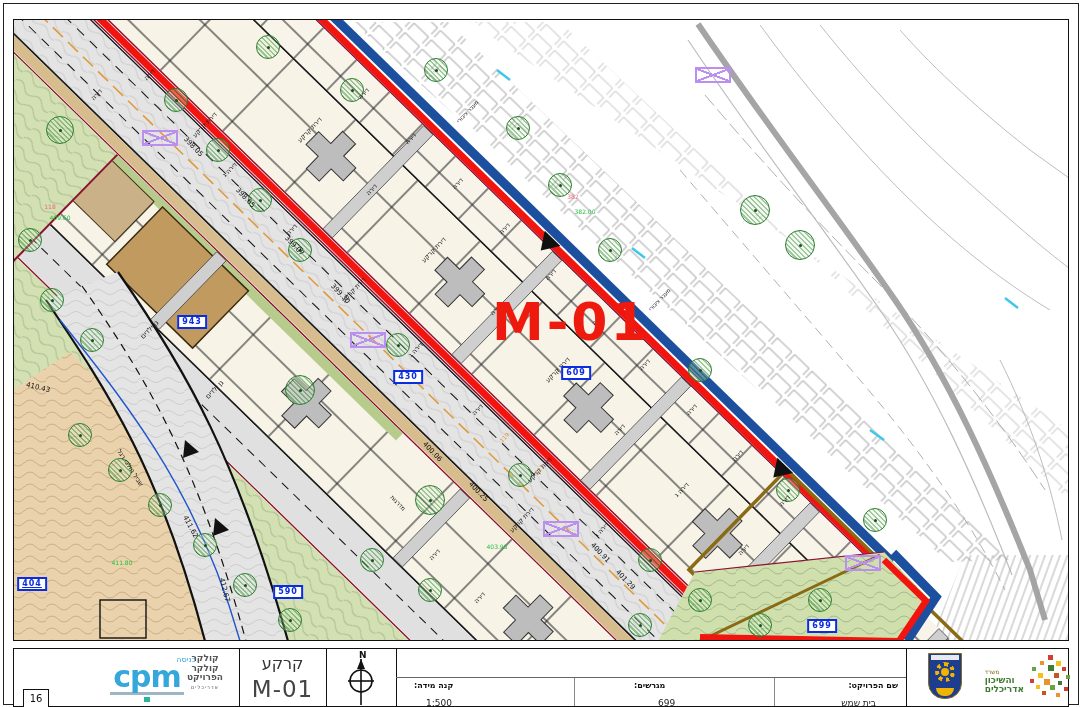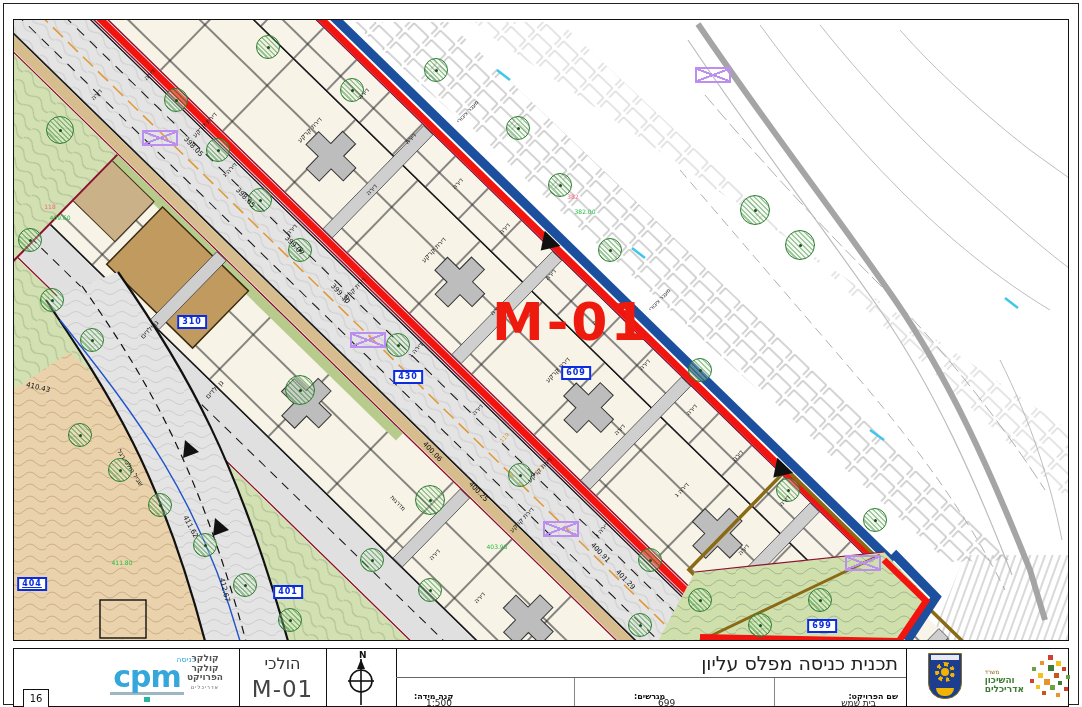--- a/index.html
+++ b/index.html
@@ -38,21 +38,21 @@
   .kolker .k2{font-size:5px;margin-top:1px;letter-spacing:1px;}
   .compound{position:absolute;left:225px;top:0;width:87px;text-align:center;direction:rtl;color:#333;}
   .compound .c1{font-size:16px;margin-top:5px;}
   .compound .c2{font-size:23px;letter-spacing:1px;direction:ltr;margin-top:3px;color:#444;}
   .north{position:absolute;left:312px;top:0;width:70px;text-align:center;}
   .north .n-label{font-size:9px;font-weight:bold;color:#111;position:absolute;left:33px;top:1px;}
   .main-cell{position:absolute;left:382px;top:0;width:510px;height:100%;}
   .main-title{position:absolute;right:8px;top:3px;font-size:19px;color:#222;direction:rtl;}
   .field-row{position:absolute;left:0;right:0;top:28px;bottom:0;border-top:1px solid #666;}
   .fdiv{position:absolute;top:0;bottom:0;width:0;border-left:1px solid #888;}
-  .flabel{position:absolute;top:14px;font-size:8px;font-weight:bold;color:#111;direction:rtl;}
+  .flabel{position:absolute;top:3px;font-size:8px;font-weight:bold;color:#111;direction:rtl;}
   .fvalue{position:absolute;top:20px;font-size:9px;color:#222;direction:rtl;}
   .logos-cell{position:absolute;left:892px;top:0;right:0;}
   .emblem{position:absolute;left:22px;top:4px;width:34px;height:46px;background:#1d3e8f;border:1.5px solid #8a6a14;
           border-radius:0 0 16px 16px;box-sizing:border-box;}
   .emblem .band{position:absolute;top:1px;left:2px;right:2px;height:5px;background:#e9e9f2;}
   .emblem .gear{position:absolute;top:8px;left:50%;width:20px;height:20px;margin-left:-10px;border-radius:50%;
           background:repeating-conic-gradient(#f0b400 0 25deg,#1d3e8f 25deg 50deg);}
   .emblem .gear::after{content:"";position:absolute;inset:4px;border-radius:50%;background:#f0b400;border:2px solid #1d3e8f;box-sizing:border-box;}
   .emblem .base{position:absolute;bottom:2px;left:7px;right:7px;height:8px;background:#f0b400;border-radius:0 0 8px 8px;}
   .ministry{position:absolute;left:74px;top:4px;width:100px;height:50px;direction:rtl;}
@@ -322,22 +322,22 @@
       <span class="lbl nlbl" style="left: 50px; top: 207px; transform: translate(-50%, -50%) rotate(0deg); font-size: 6px; color: rgb(240, 100, 126);">118</span>
       <span class="lbl nlbl" style="left: 505px; top: 438px; transform: translate(-50%, -50%) rotate(-46deg); font-size: 5.5px; color: rgb(217, 143, 46);">119</span>
       <span class="lbl nlbl" style="left: 540px; top: 470px; transform: translate(-50%, -50%) rotate(-46deg); font-size: 5.5px; color: rgb(217, 143, 46);">117</span>
       <span class="lbl nlbl" style="left: 398px; top: 503px; transform: translate(-50%, -50%) rotate(46deg); font-size: 6px; color: rgb(17, 17, 17);">מדרגות</span>
       <span class="lbl nlbl" style="left: 130px; top: 468px; transform: translate(-50%, -50%) rotate(57deg); font-size: 6.5px; color: rgb(17, 17, 17);">שביל הולכי רגל</span>
     </div>
   <div>
 
   <span class="pbox" style="left: 408px; top: 377px; transform: translate(-50%, -50%) rotate(0deg);">430</span>
       <span class="pbox" style="left: 576px; top: 373px; transform: translate(-50%, -50%) rotate(0deg);">609</span>
-      <span class="pbox" style="left: 192px; top: 322px; transform: translate(-50%, -50%) rotate(0deg);">310</span>
-      <span class="pbox" style="left: 288px; top: 592px; transform: translate(-50%, -50%) rotate(0deg);">401</span>
+      <span class="pbox" style="left: 192px; top: 322px; transform: translate(-50%, -50%) rotate(0deg);">943</span>
+      <span class="pbox" style="left: 288px; top: 592px; transform: translate(-50%, -50%) rotate(0deg);">590</span>
       <span class="pbox" style="left: 32px; top: 584px; transform: translate(-50%, -50%) rotate(0deg); text-decoration: underline;">404</span>
       <span class="pbox" style="left: 822px; top: 626px; transform: translate(-50%, -50%) rotate(0deg);">699</span>
     </div>
   <div class="m01">M-01</div>
 </div>
 
 <div class="map-frame" style="background:transparent;"></div>
 
 <div class="titleblock">
   <div class="tb-divider" style="left:225px"></div>
@@ -355,36 +355,35 @@
     </div>
     <div class="kolker">
       <div class="k1">קולקר</div>
       <div class="k1">קולקר</div>
       <div class="k1">הפרויקט</div>
       <div class="k2">אדריכלים</div>
     </div>
   </div>
 
   <div class="compound">
-    <div class="c1">הולכי</div>
+    <div class="c1">קרקע</div>
     <div class="c2">M-01</div>
   </div>
 
   <div class="north">
     <span class="n-label">N</span>
     <svg width="70" height="57" viewBox="0 0 70 57">
       <line x1="35" y1="10" x2="35" y2="56" stroke="#111" stroke-width="1.6"></line>
       <circle cx="35" cy="32" r="11" fill="none" stroke="#111" stroke-width="1.6"></circle>
       <line x1="22" y1="32" x2="48" y2="32" stroke="#111" stroke-width="1.6"></line>
       <polygon points="35,10 31,20 39,20" fill="#111"></polygon>
     </svg>
   </div>
 
   <div class="main-cell">
-    <div class="main-title">תכנית כניסה מפלס עליון</div>
     <div class="field-row">
       <div class="fdiv" style="left:178px"></div>
       <div class="fdiv" style="left:378px"></div>
       <div class="flabel" style="left:18px">קנה מידה:</div>
       <div class="fvalue" style="left:30px">1:500</div>
       <div class="flabel" style="left:238px">מגרשים:</div>
       <div class="fvalue" style="left:262px">699</div>
       <div class="flabel" style="right:8px">שם הפרויקט:</div>
       <div class="fvalue" style="right:30px">בית שמש</div>
     </div>

